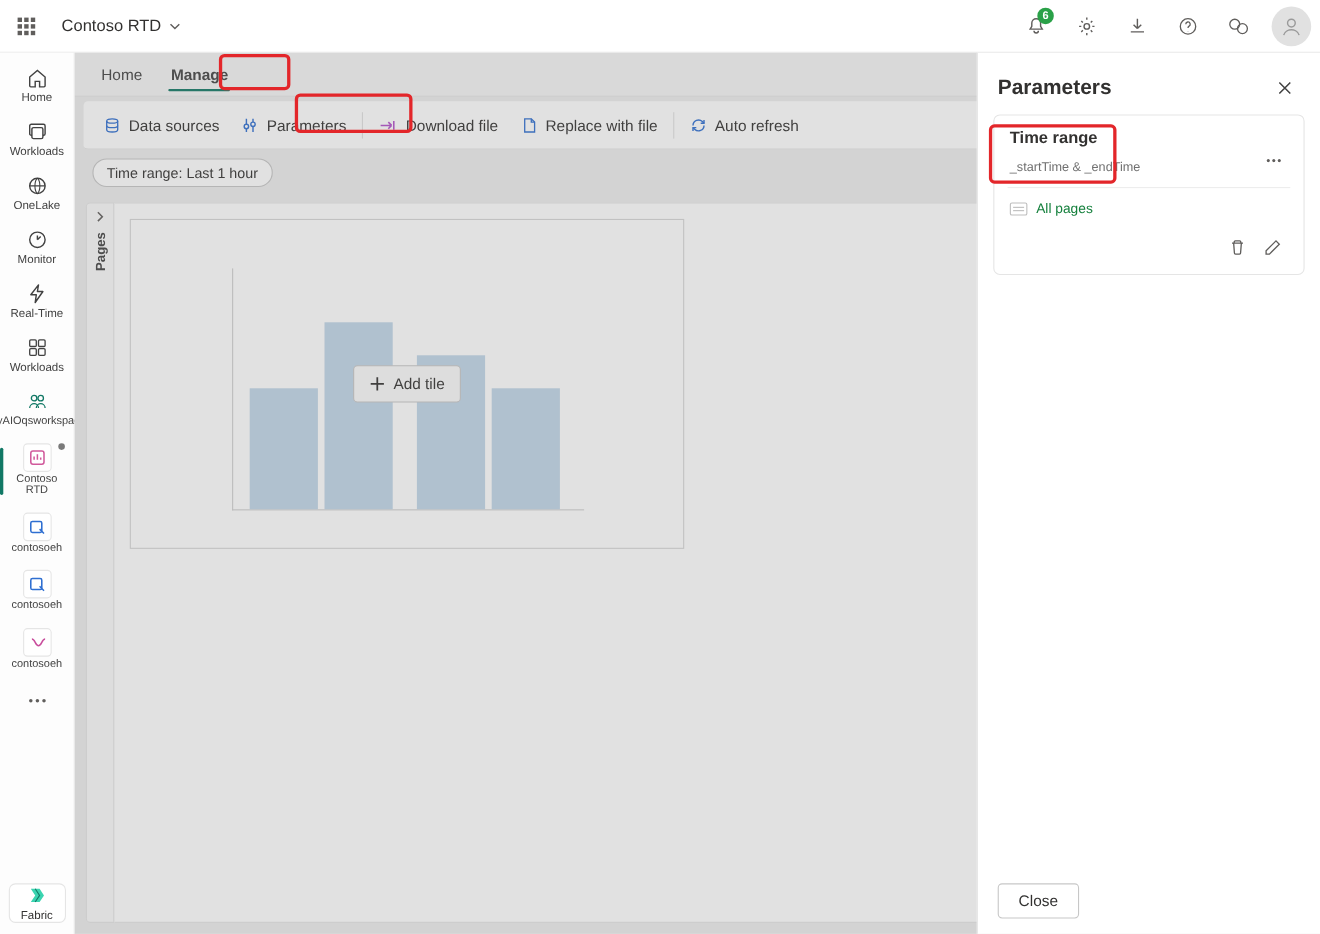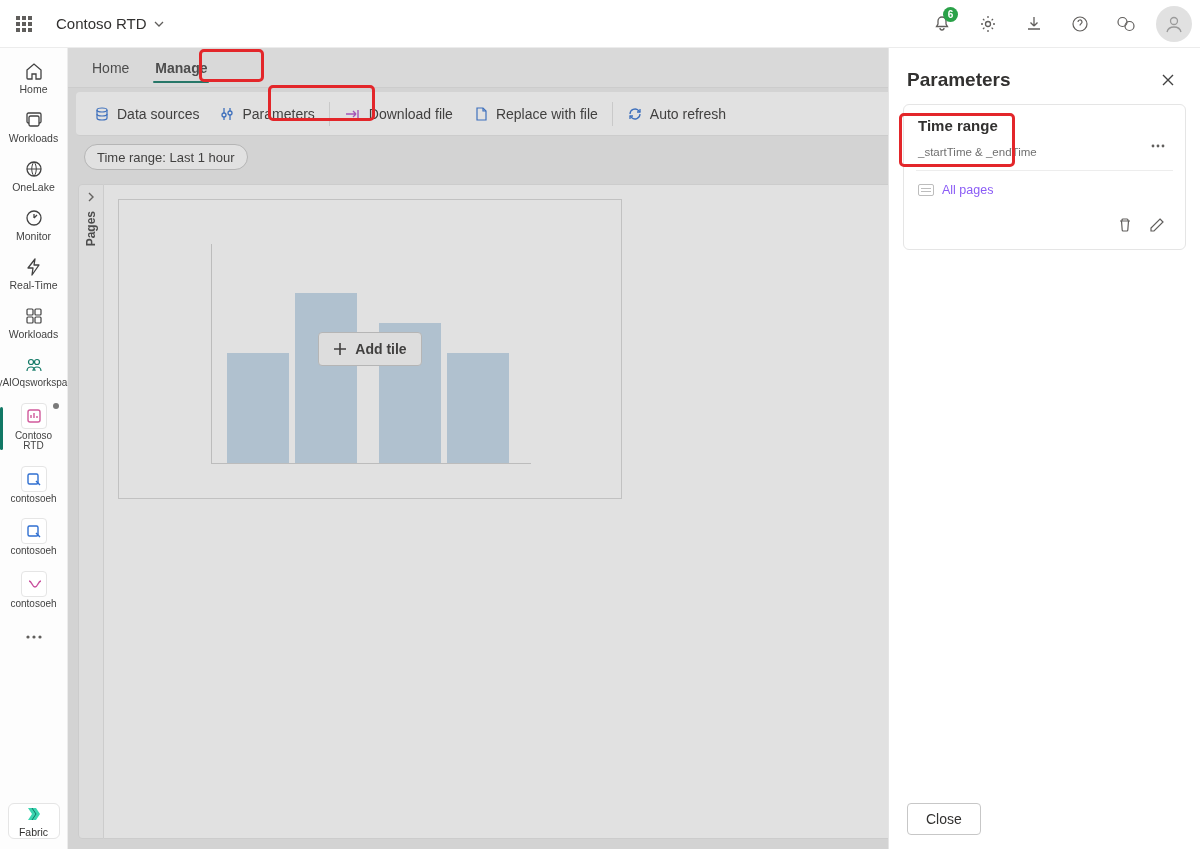--- a/index.html
+++ b/index.html
@@ -55,37 +55,37 @@
   .canvas-wrap { position:absolute; left:10px; right:10px; top:136px; bottom:10px; display:flex; }
   .pages-gutter { width:26px; background:#fafafa; border:1px solid #e5e5e5; border-radius:4px 0 0 4px; display:flex; flex-direction:column; align-items:center; padding-top:6px; gap:8px; }
   .pages-label { writing-mode: vertical-rl; transform: rotate(180deg); font-size:12px; font-weight:600; color:#424242; }
   .canvas { flex:1; background:#fff; border:1px solid #e5e5e5; border-left:none; border-radius:0 4px 4px 0; position:relative; }
   .tile { position:absolute; left:14px; top:14px; width:504px; height:300px; border:1px solid #d7d7d7; background:#fff; display:flex; align-items:center; justify-content:center; }
   .tile-chart { position:absolute; left:92px; top:44px; width:310px; height:220px; }
   .tile-chart .axis { position:absolute; background:#d0d0d0; }
   .tile-chart .axis.y { left:0; top:0; bottom:0; width:1px; }
   .tile-chart .axis.x { left:0; right:-10px; bottom:0; height:1px; }
   .tile-chart .bar { position:absolute; bottom:1px; background:#c1d6e8; width:62px; }
-  .addtile-btn { position:relative; z-index:2; display:flex; align-items:center; gap:8px; height:34px; padding:0 14px; border:1px solid #c7c7c7; background:#fafafa; border-radius:4px; cursor:pointer; font-size:14px; font-weight:700; }
+  .addtile-btn { position:relative; z-index:2; display:flex; align-items:center; gap:8px; height:34px; padding:0 14px; border:1px solid #c7c7c7; background:#fafafa; border-radius:4px; cursor:pointer; font-size:14px; font-weight:400; }
 
   
   .right-panel { position:absolute; top:48px; right:0; width:312px; bottom:0; background:#fff; border-left:1px solid #e5e5e5; z-index:10; display:flex; flex-direction:column; }
   .rp-header { display:flex; align-items:center; justify-content:space-between; padding:18px 18px 10px 18px; }
   .rp-title { font-size:19px; font-weight:600; }
   .rp-close { width:28px; height:28px; display:flex; align-items:center; justify-content:center; cursor:pointer; border-radius:4px; }
   .rp-addwrap { padding:0 18px 14px 18px; }
   .rp-add { display:inline-flex; align-items:center; gap:8px; height:34px; padding:0 14px; border:1px solid #c7c7c7; border-radius:4px; cursor:pointer; font-size:14px; background:#fff; }
   .rp-list { padding:0 14px; }
   .param-card { border:1px solid #e5e5e5; border-radius:6px; padding:12px 14px 10px 14px; display:flex; flex-direction:column; gap:8px; }
   .param-head { display:flex; align-items:flex-end; justify-content:space-between; }
   .param-name { font-size:15px; font-weight:600; }
   .param-sub { font-size:11.5px; color:#707070; margin-top:12px; }
   .param-more { width:26px; height:24px; display:flex; align-items:center; justify-content:center; cursor:pointer; border-radius:4px; color:#605e5c; }
   .param-divider { height:1px; background:#ededed; margin:4px -2px; }
-  .param-pages { display:flex; align-items:center; gap:8px; font-size:12.5px; color:#8b5cf6; }
+  .param-pages { display:flex; align-items:center; gap:8px; font-size:12.5px; color:#15803d; }
   .param-pages-icon { width:16px; height:12px; border:1px solid #bdbdbd; border-radius:2px; position:relative; background:#fff; }
   .param-pages-icon::before { content:""; position:absolute; left:2px; right:2px; top:3px; height:1px; background:#bdbdbd; }
   .param-pages-icon::after { content:""; position:absolute; left:2px; right:2px; top:6px; height:1px; background:#bdbdbd; }
   .param-actions { display:flex; justify-content:flex-end; gap:4px; margin-top:6px; }
   .param-actions .icon-mini { width:28px; height:28px; display:flex; align-items:center; justify-content:center; cursor:pointer; border-radius:4px; color:#605e5c; }
   .rp-footer { margin-top:auto; padding:14px 18px; }
   .btn-secondary { display:inline-flex; align-items:center; justify-content:center; height:32px; padding:0 18px; border:1px solid #c7c7c7; border-radius:4px; background:#fff; cursor:pointer; font-size:14px; }
 
   
   .highlight { position:absolute; border:3px solid #e3262a; border-radius:5px; z-index:20; pointer-events:none; }

